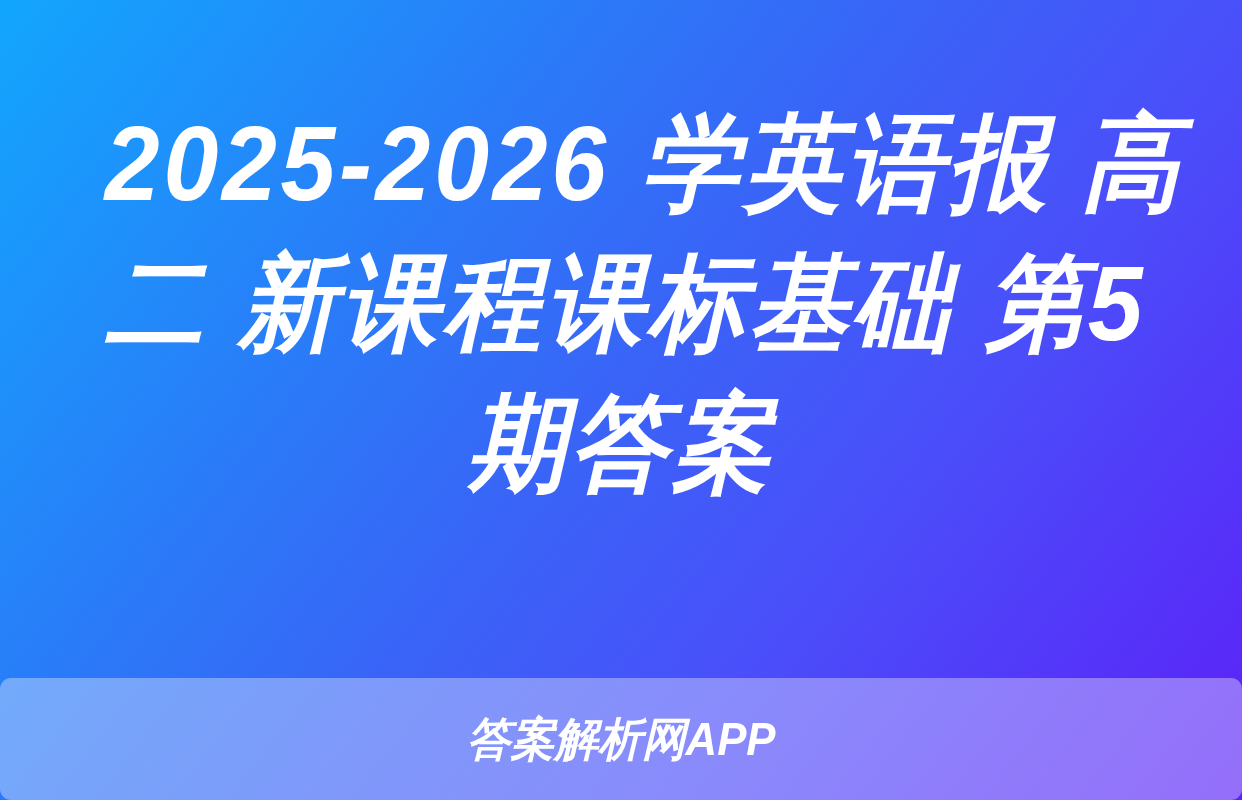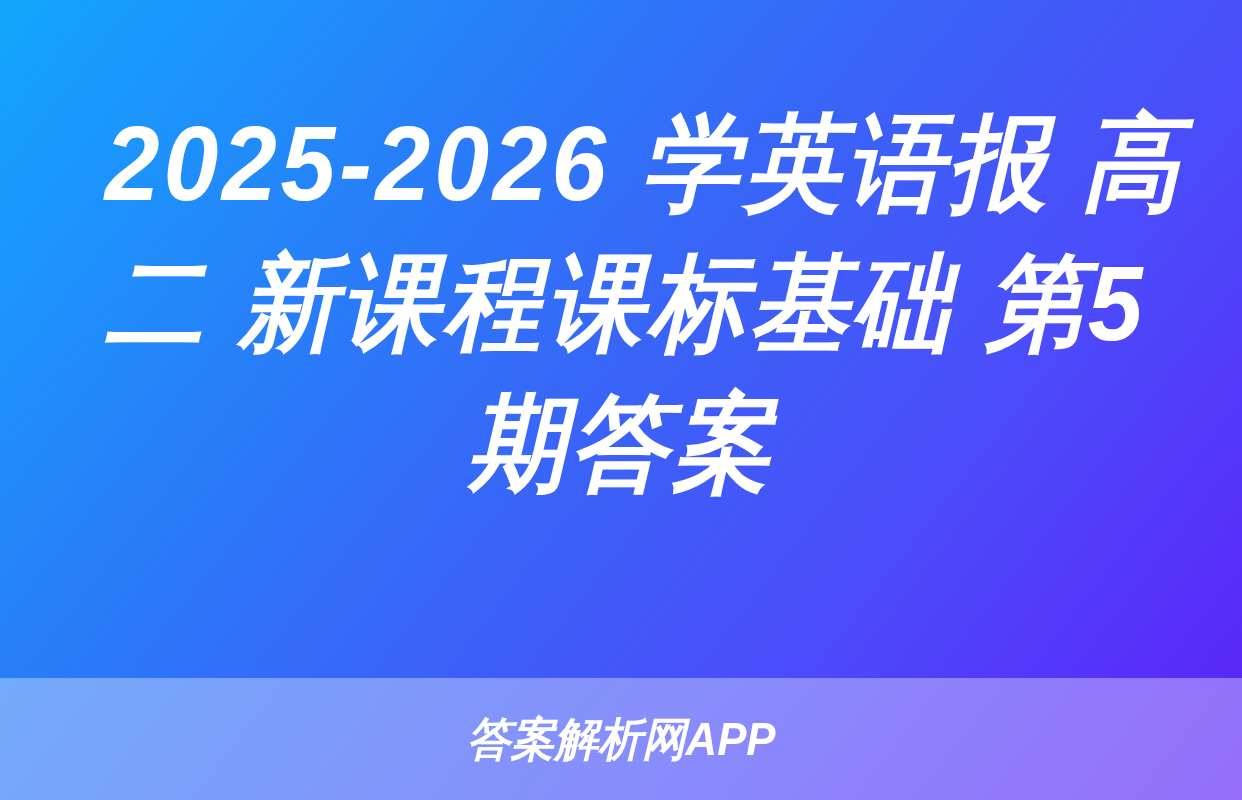--- a/index.html
+++ b/index.html
@@ -64,20 +64,21 @@
   .footer-band {
     position: absolute;
     left: 0;
     right: 0;
     top: 678px;
     height: 122px;
     background: rgba(255, 255, 255, 0.35);
     display: flex;
     align-items: center;
     justify-content: center;
+    border-radius: 11px;
   }
 
   .footer-text {
     color: #ffffff;
     font-family: "Liberation Sans Narrow", "Liberation Sans", "DejaVu Sans", sans-serif;
     font-weight: 700;
     font-style: italic;
     font-size: 46px;
     line-height: 46px;
     letter-spacing: 0px;

